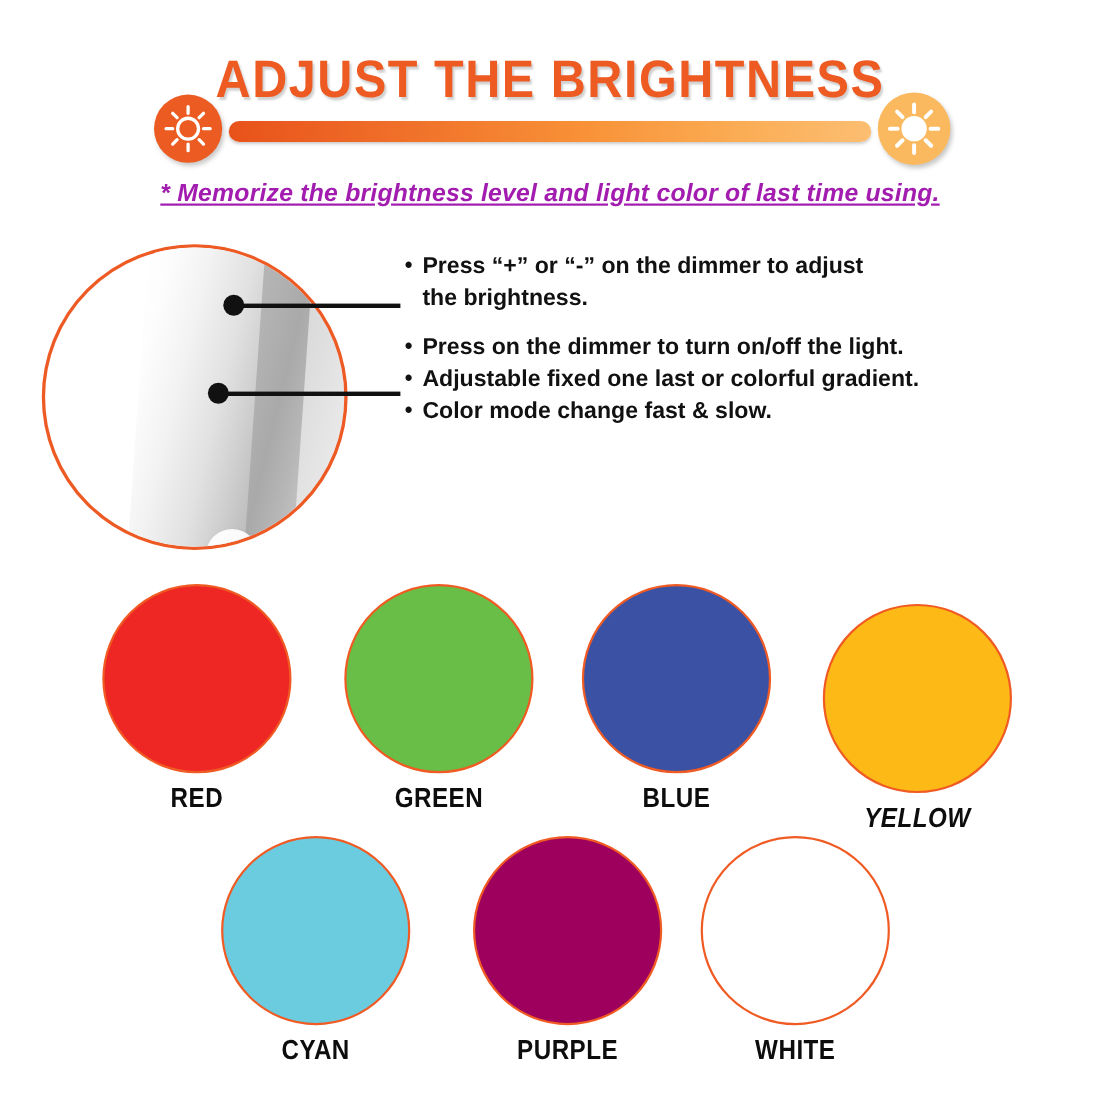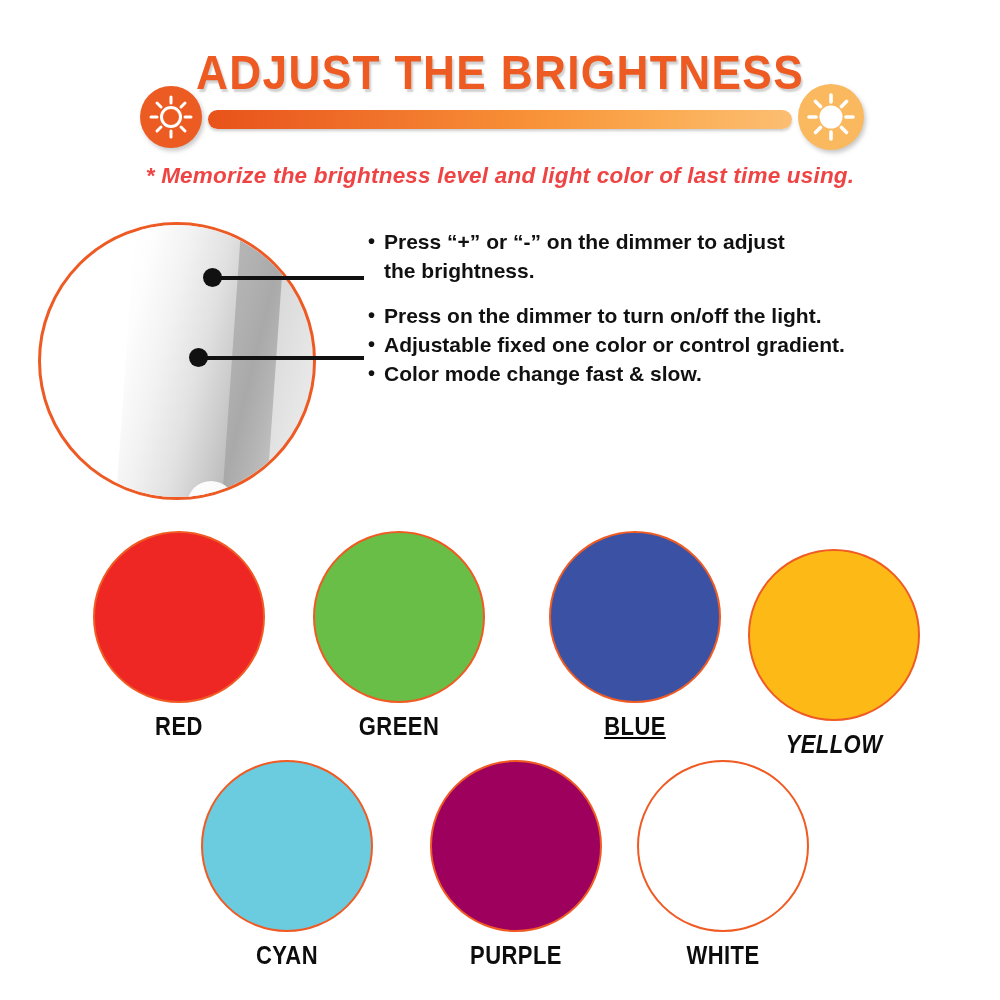--- a/index.html
+++ b/index.html
@@ -195,21 +195,21 @@
           <line x1="48" y1="33" x2="55" y2="33"></line>
           <line x1="17.5" y1="17.5" x2="22.5" y2="22.5"></line>
           <line x1="43.5" y1="43.5" x2="48.5" y2="48.5"></line>
           <line x1="48.5" y1="17.5" x2="43.5" y2="22.5"></line>
           <line x1="22.5" y1="43.5" x2="17.5" y2="48.5"></line>
         </g>
       </svg>
     </div>
   </div>
 
-  <div class="subtitle" style="color: #ef4444;">* Memorize the brightness level and light color of last time using.</div>
+  <div class="subtitle" style="color: #a21caf; text-decoration: underline;">* Memorize the brightness level and light color of last time using.</div>
 
   <div class="magnifier">
     <div class="remote-body"></div>
     <div class="remote-shade"></div>
 
     <div class="btn btn-plus">
       <span>+</span>
     </div>
 
   </div>
@@ -223,36 +223,36 @@
   <div class="bullets">
     <div class="bul">
       <div>Press “+” or “-” on the dimmer to adjust</div>
       <div>the brightness.</div>
     </div>
     <div class="gap"></div>
     <div class="bul">
       <div>Press on the dimmer to turn on/off the light.</div>
     </div>
     <div class="bul">
-      <div>Adjustable fixed one color or control gradient.</div>
+      <div>Adjustable fixed one last or colorful gradient.</div>
     </div>
     <div class="bul">
       <div>Color mode change fast &amp; slow.</div>
     </div>
   </div>
 
   <div class="swatch" style="left:93px;top:531px;">
     <div class="disc" style="background: rgb(238, 39, 36);"></div>
     <div class="cap">RED</div>
   </div>
   <div class="swatch" style="left:313px;top:531px;">
     <div class="disc" style="background: rgb(104, 190, 71);"></div>
     <div class="cap">GREEN</div>
   </div>
-  <div class="swatch" style="left:549px;top:531px;text-decoration:underline;">
+  <div class="swatch" style="left:529px;top:531px;">
     <div class="disc" style="background: rgb(59, 82, 164);"></div>
     <div class="cap">BLUE</div>
   </div>
   <div class="swatch" style="left:748px;top:549px;font-style:italic;">
     <div class="disc" style="background: rgb(253, 186, 22);"></div>
     <div class="cap">YELLOW</div>
   </div>
 
   <div class="swatch" style="left:201px;top:760px;">
     <div class="disc" style="background: rgb(107, 204, 224);"></div>

